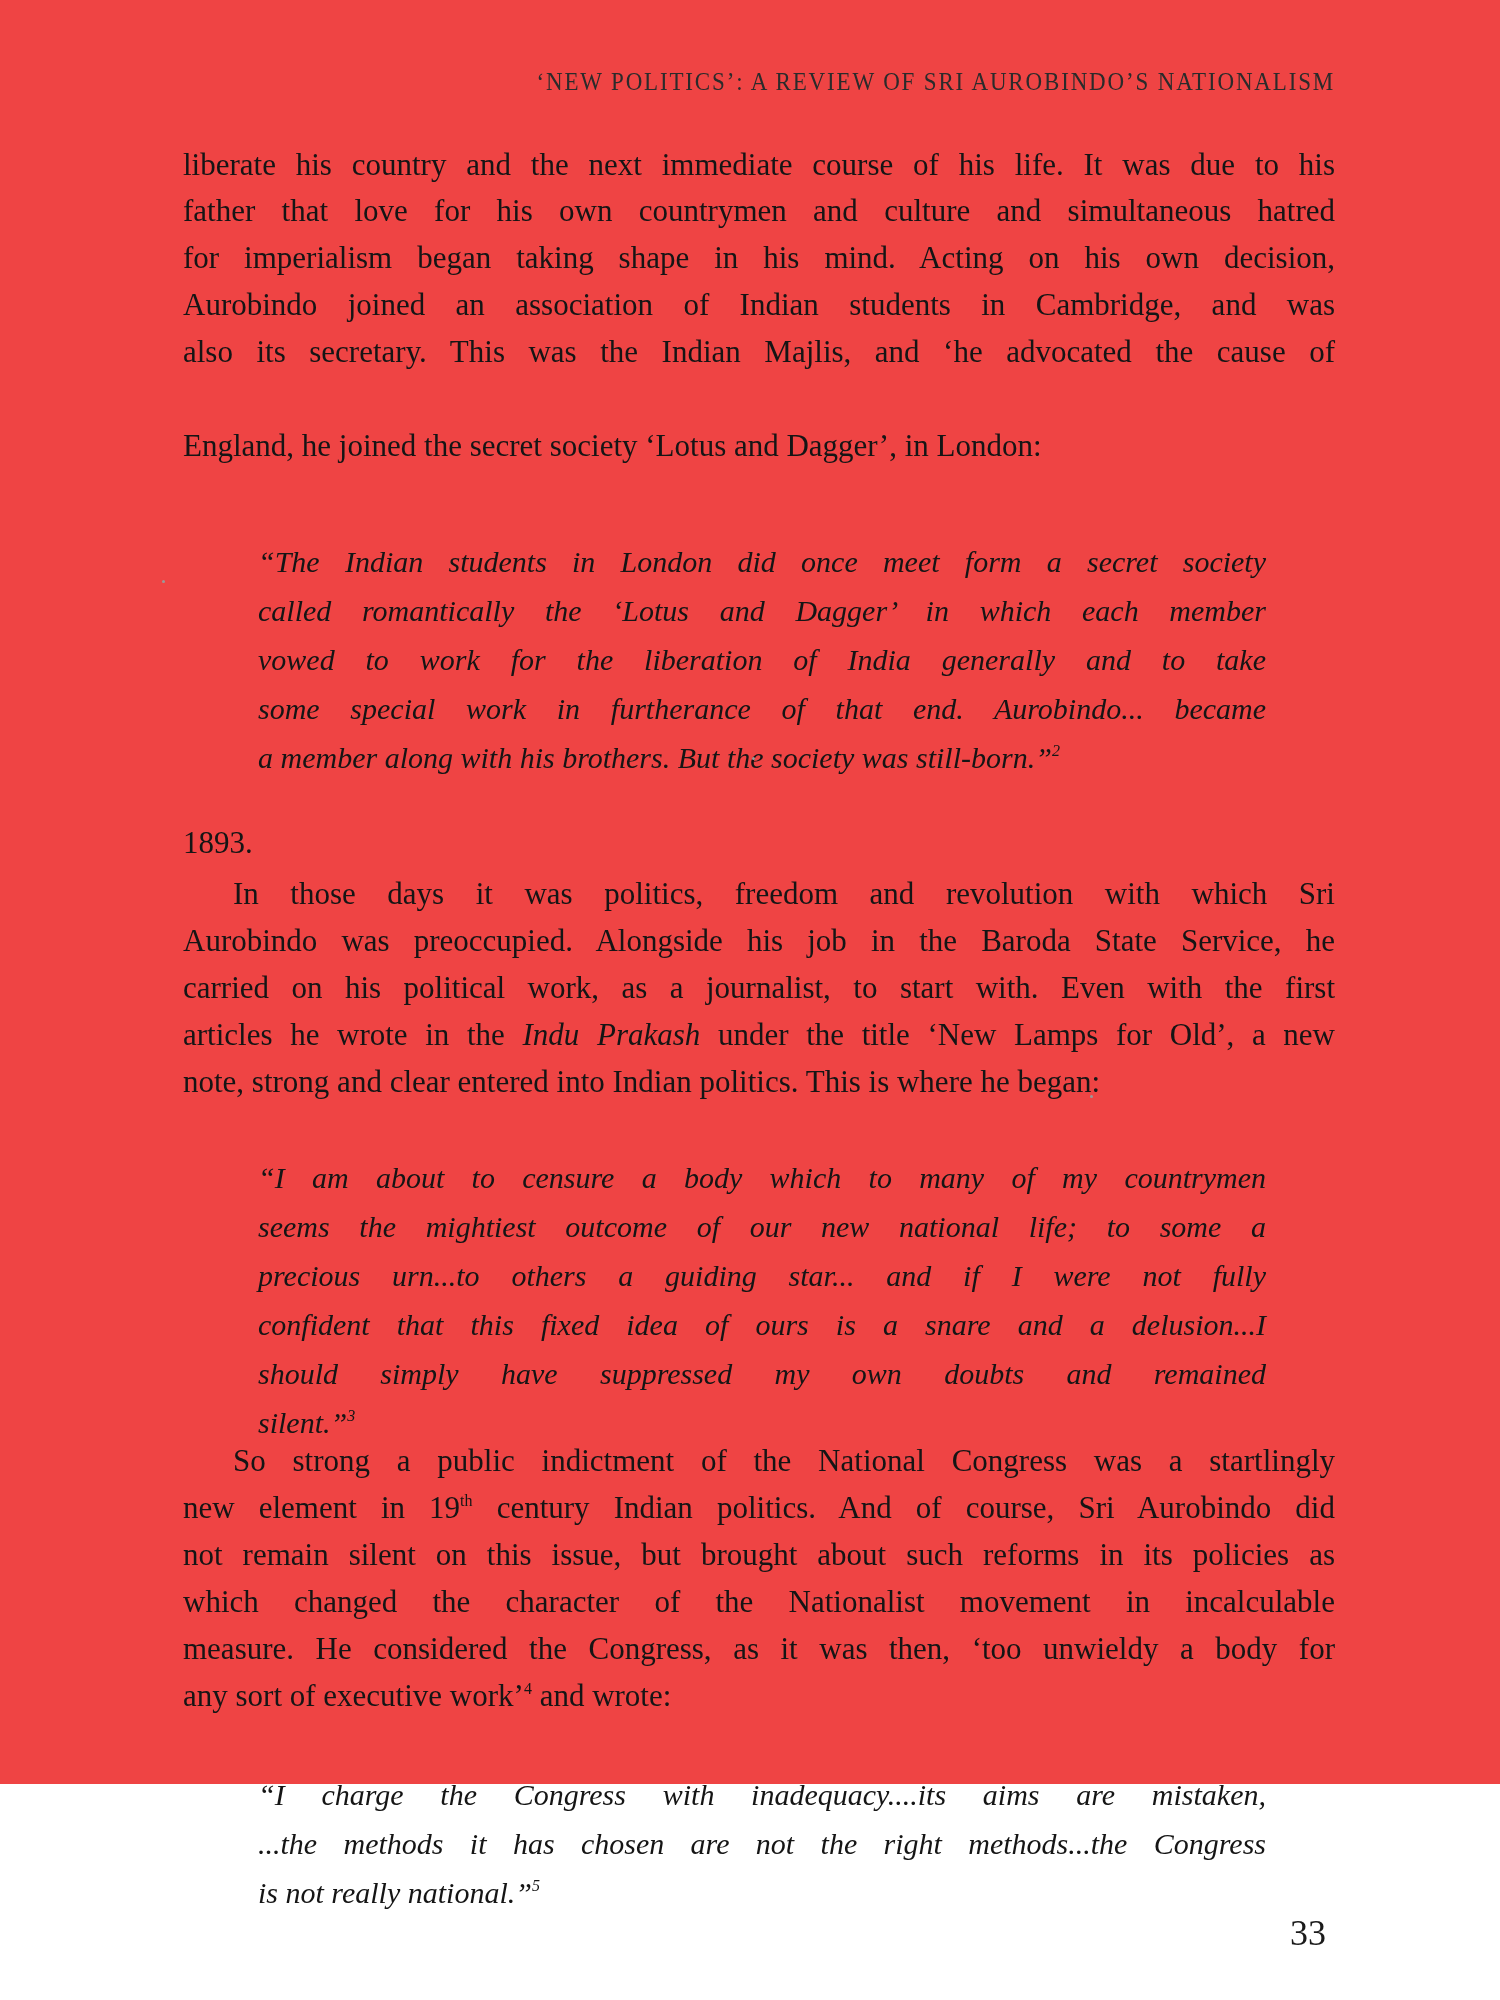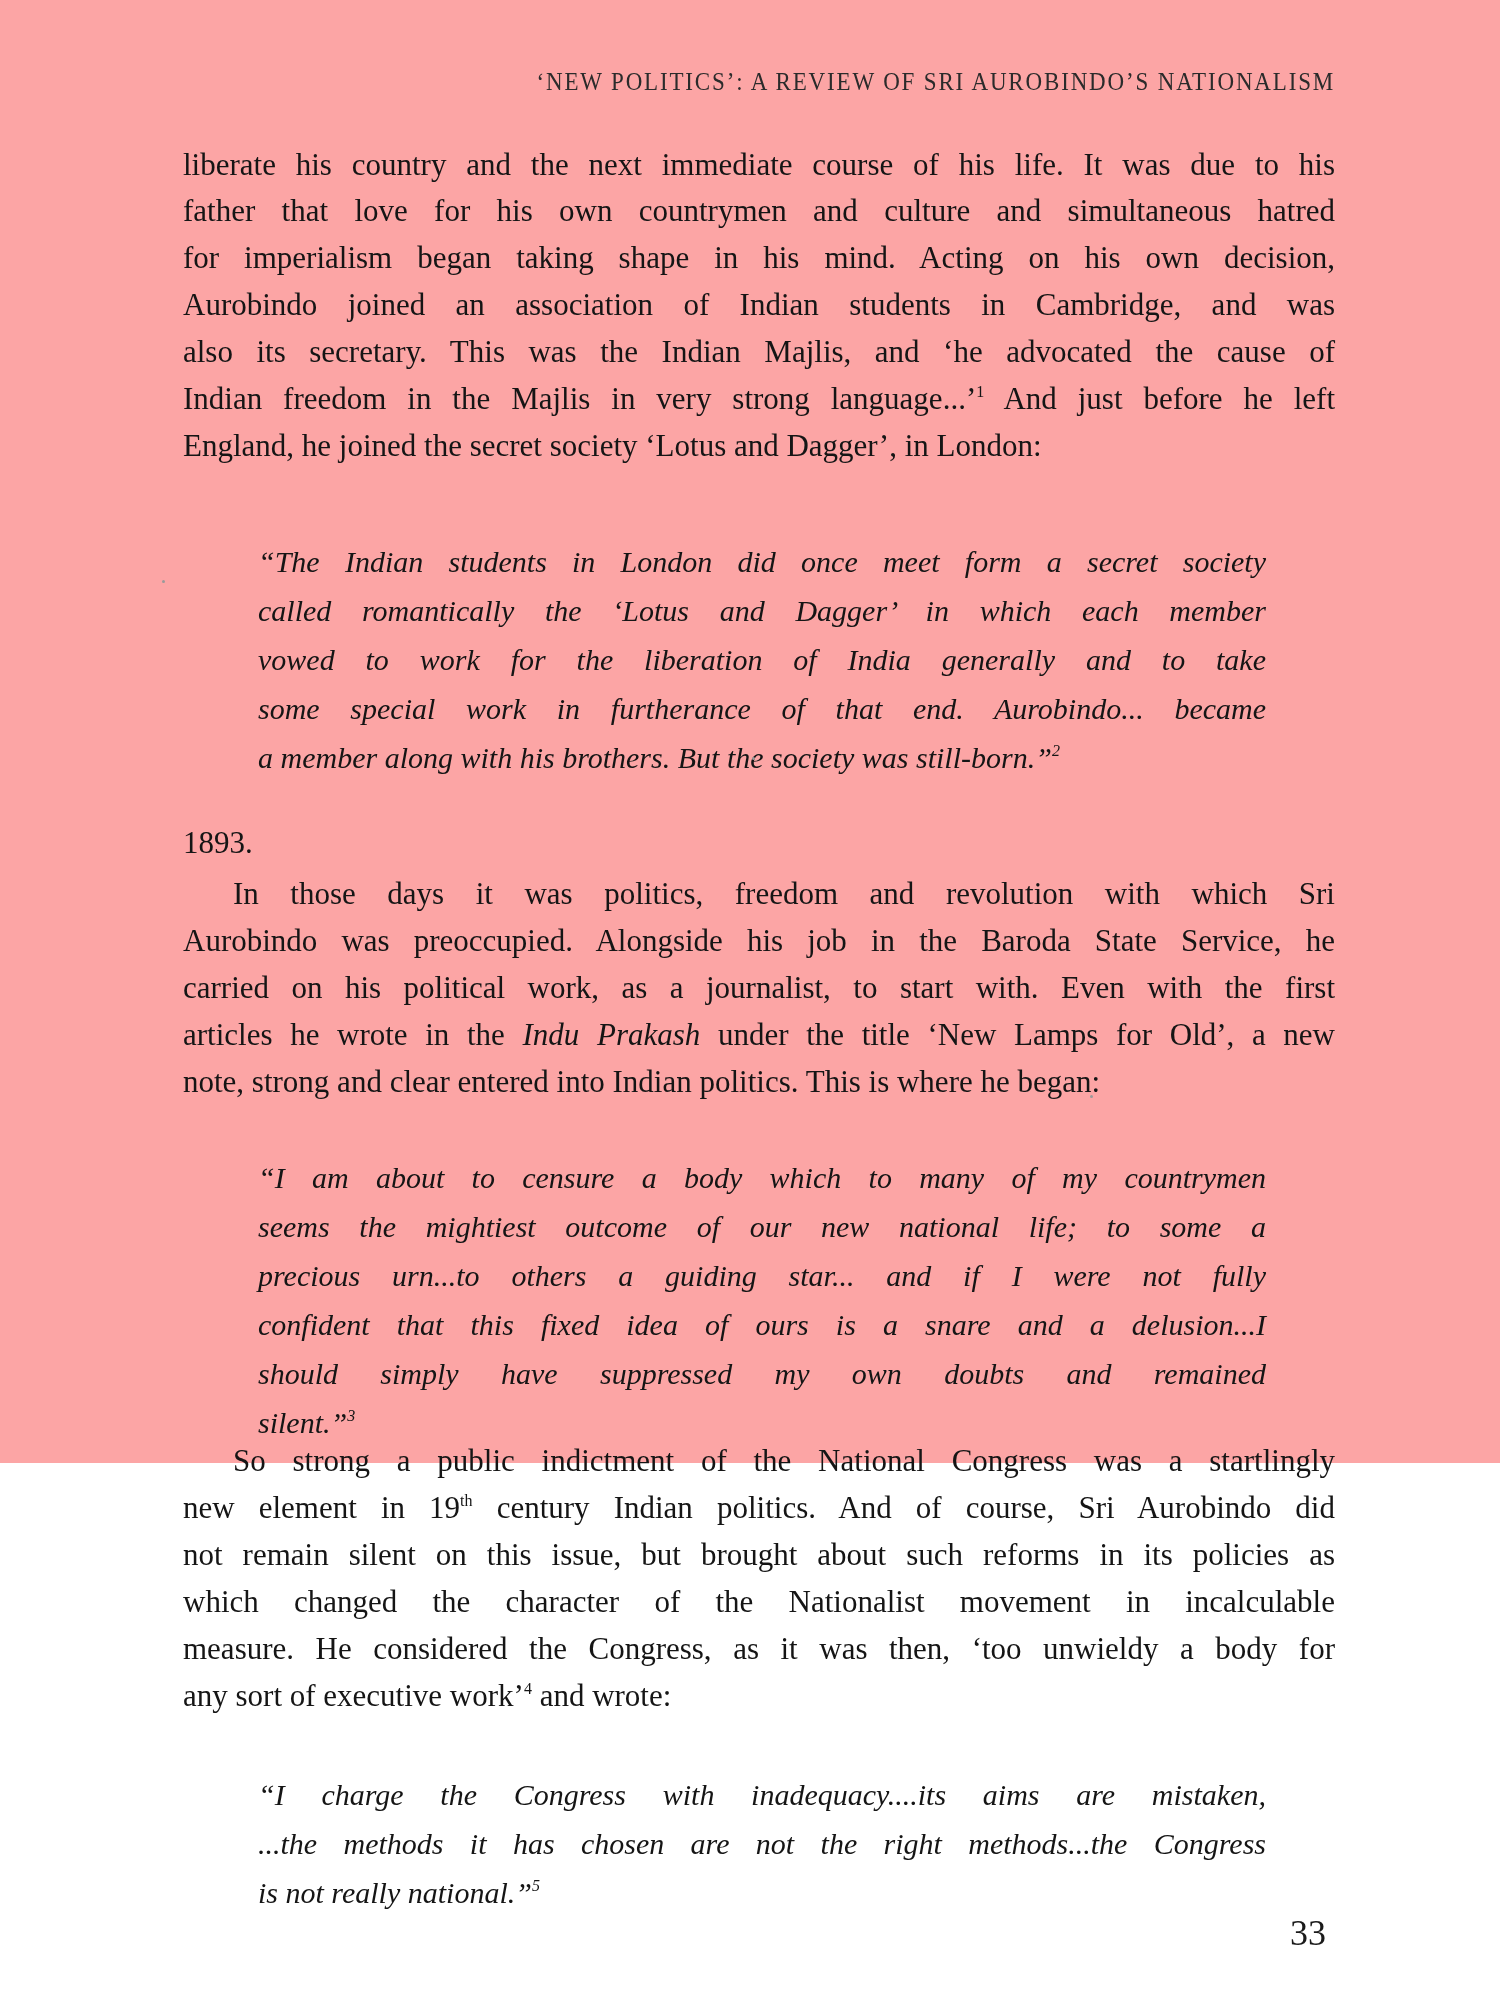--- a/index.html
+++ b/index.html
@@ -11,22 +11,22 @@
       width: 1500px;
       height: 2000px;
       position: relative;
       overflow: hidden;
       font-family: "Liberation Serif", "DejaVu Serif", serif;
       color: #1a1a1a;
     }
     .page {
       position: absolute;
       left: 0; top: 0;
-      width: 1500px; height: 1463px;
-      background: #fca5a5;
+      width: 1500px; height: 1784px;
+      background: #ef4444;
     }
     .running-head {
       position: absolute;
       top: 68px;
       right: 165px;
       font-size: 25px;
       letter-spacing: 2px;
       color: #2b2b2b;
       white-space: nowrap;
       transform: scaleX(0.92);
@@ -84,23 +84,20 @@
 
 <div class="page">
 
   <div class="running-head">‘NEW POLITICS’: A REVIEW OF SRI AUROBINDO’S NATIONALISM</div>
 
   <div class="line" style="top:147px">liberate his country and the next immediate course of his life. It was due to his</div>
   <div class="line" style="top:193px">father that love for his own countrymen and culture and simultaneous hatred</div>
   <div class="line" style="top:240px">for imperialism began taking shape in his mind. Acting on his own decision,</div>
   <div class="line" style="top:287px">Aurobindo joined an association of Indian students in Cambridge, and was</div>
   <div class="line" style="top:334px">also its secretary. This was the Indian Majlis, and ‘he advocated the cause of</div>
-  <div class="line" style="top:381px">
-    <span>Indian freedom in the Majlis in very strong language...’</span><sup>1</sup><span> And just before he left</span>
-  </div>
   <div class="line last" style="top:428px">England, he joined the secret society ‘Lotus and Dagger’, in London:</div>
 
   <div class="quote" style="top:512px">“The Indian students in London did once meet form a secret society</div>
   <div class="quote" style="top:561px">called romantically the ‘Lotus and Dagger’ in which each member</div>
   <div class="quote" style="top:610px">vowed to work for the liberation of India generally and to take</div>
   <div class="quote" style="top:659px">some special work in furtherance of that end. Aurobindo... became</div>
   <div class="quote last" style="top:708px">
     <span>a member along with his brothers. But the society was still-born.”</span><sup>2</sup>
   </div>
 

